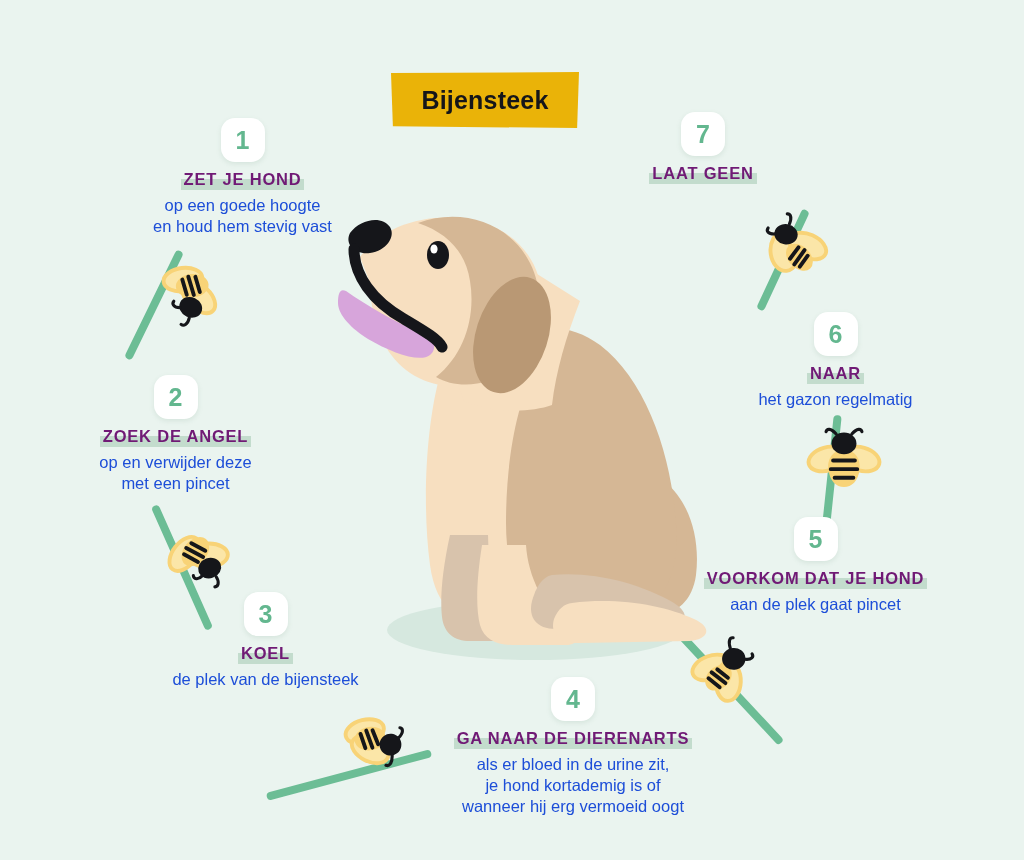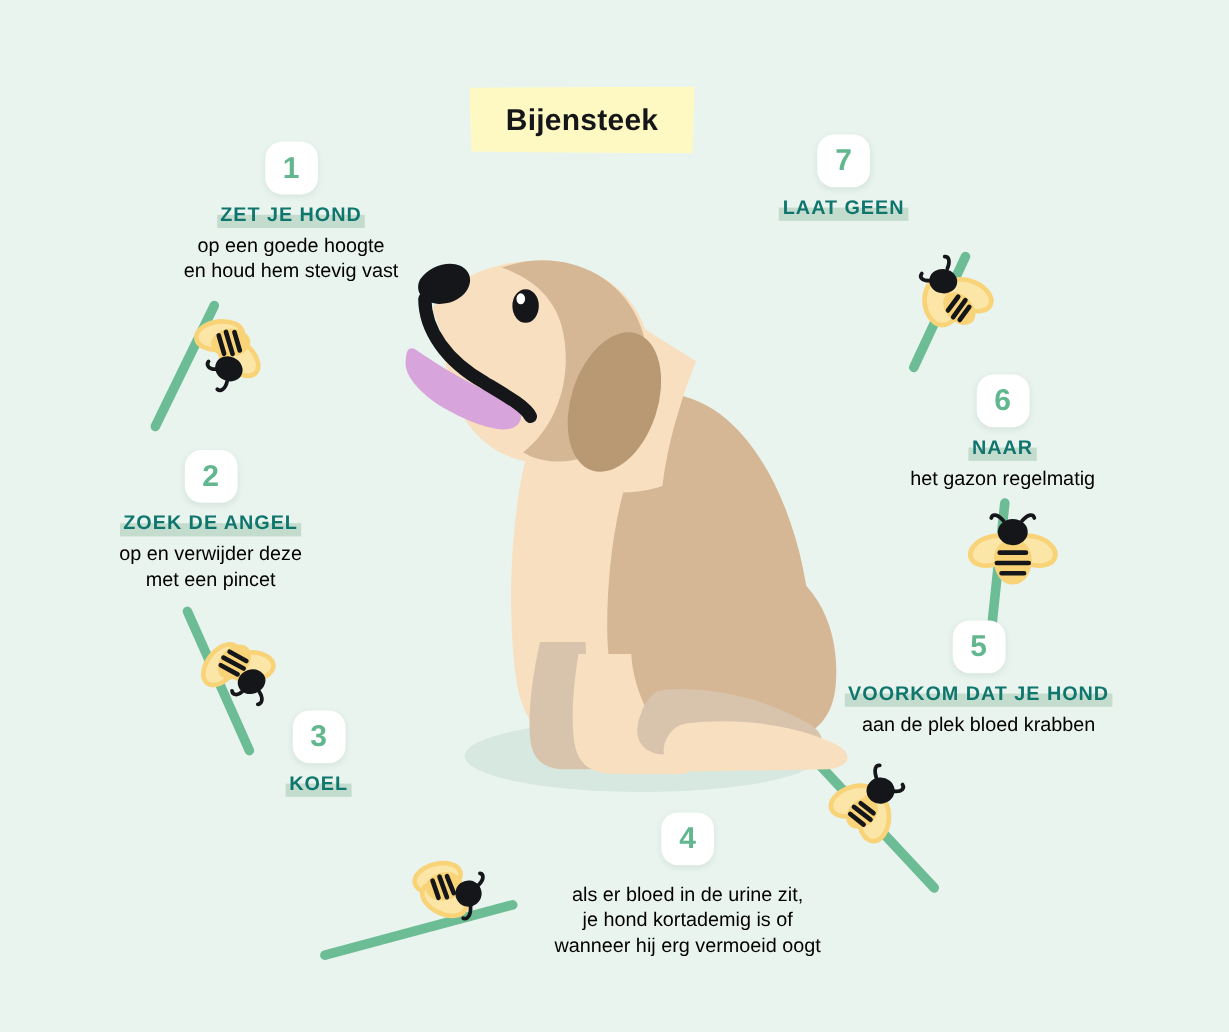--- a/index.html
+++ b/index.html
@@ -20,21 +20,21 @@
     height: 860px;
   }
 
   
   .title-banner {
     position: absolute;
     left: 391px;
     top: 72px;
     width: 188px;
     height: 56px;
-    background: #fef9c3;
+    background: #eab308;
     clip-path: polygon(0% 2%, 100% 0%, 99% 100%, 1% 97%);
     display: flex;
     align-items: center;
     justify-content: center;
   }
   .title-banner .title-text {
     font-size: 25px;
     font-weight: bold;
     color: #15161a;
     letter-spacing: 0.2px;
@@ -60,21 +60,21 @@
   }
   .badge-num {
     font-size: 25px;
     font-weight: bold;
     color: #63b78f;
     line-height: 1;
   }
   .step-heading {
     font-size: 16.5px;
     font-weight: bold;
-    color: #0f766e;
+    color: #701a75;
     letter-spacing: 0.8px;
     line-height: 1;
     position: relative;
     display: inline-block;
     padding: 0 3px 1px 3px;
     white-space: nowrap;
   }
   .step-heading .hl {
     position: absolute;
     left: 0;
@@ -84,21 +84,21 @@
     background: #c3dccd;
     z-index: 0;
   }
   .step-heading .htext {
     position: relative;
     z-index: 1;
   }
   .step-body {
     margin-top: 6px;
     font-size: 16.5px;
-    color: #000000;
+    color: #1d4ed8;
     line-height: 1.28;
     text-align: center;
     white-space: pre-line;
   }
 
   
   .stalk {
     position: absolute;
     background: #6cbd95;
     border-radius: 5px;
@@ -297,40 +297,45 @@
   </div>
 
   <div class="step" style="left:163px; top:592px; width:205px;">
     <div class="badge">
       <span class="badge-num">3</span>
     </div>
     <div class="step-heading">
       <span class="hl"></span>
       <span class="htext">KOEL</span>
     </div>
+    <div class="step-body">de plek van de bijensteek</div>
   </div>
 
   <div class="step" style="left:428px; top:677px; width:290px;">
     <div class="badge">
       <span class="badge-num">4</span>
+    </div>
+    <div class="step-heading">
+      <span class="hl"></span>
+      <span class="htext">GA NAAR DE DIERENARTS</span>
     </div>
     <div class="step-body">als er bloed in de urine zit,
 je hond kortademig is of
 wanneer hij erg vermoeid oogt</div>
   </div>
 
   <div class="step" style="left:693px; top:517px; width:245px;">
     <div class="badge">
       <span class="badge-num">5</span>
     </div>
     <div class="step-heading">
       <span class="hl"></span>
       <span class="htext">VOORKOM DAT JE HOND</span>
     </div>
-    <div class="step-body">aan de plek bloed krabben</div>
+    <div class="step-body">aan de plek gaat pincet</div>
   </div>
 
   <div class="step" style="left:733px; top:312px; width:205px;">
     <div class="badge">
       <span class="badge-num">6</span>
     </div>
     <div class="step-heading">
       <span class="hl"></span>
       <span class="htext">NAAR</span>
     </div>

